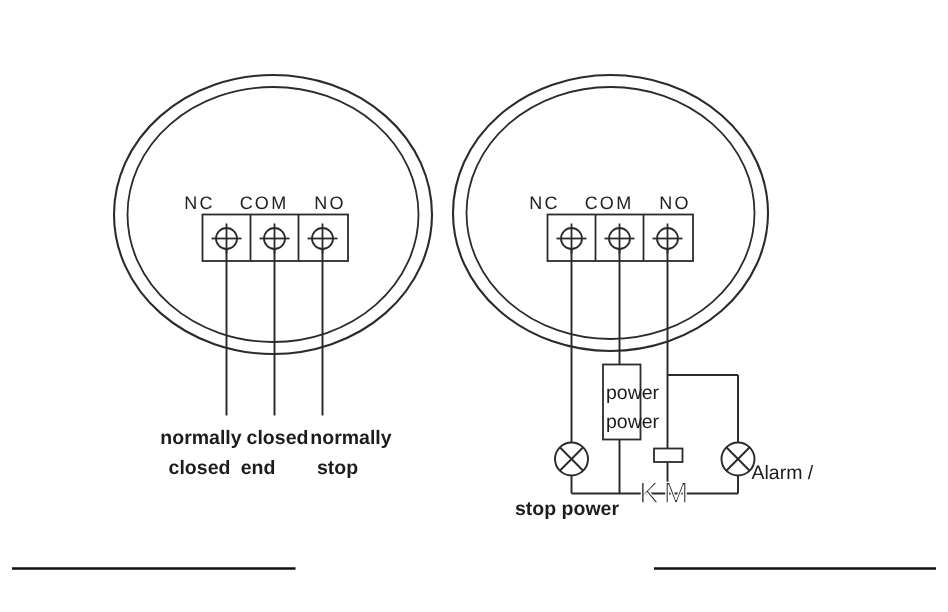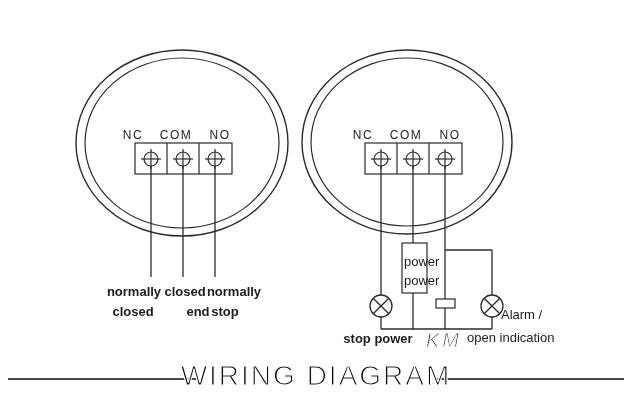--- a/index.html
+++ b/index.html
@@ -32,28 +32,27 @@
     left:316px;top:360px;
     transform:translateX(-50%);
     font-size:28px;
     letter-spacing:2px;
     color:#111111;
     -webkit-text-stroke:1.1px #ffffff;
     white-space:nowrap;
   }
   .km{
     position:absolute;
-    left:444px;top:329px;
+    left:444px;top:318px;
     transform:translateX(-50%);
     font-size:20px;
     letter-spacing:3px;
     color:#2a2a2a;
     -webkit-text-stroke:0.9px #ffffff;
     white-space:nowrap;
-    font-style:italic;
   }
 </style>
 </head>
 <body>
 
 <div class="stage">
 
   <svg width="632" height="408" viewBox="0 0 632 408" fill="none" stroke="#2b2b2b" stroke-width="1.2">
 
     <ellipse cx="182" cy="143" rx="106" ry="93" stroke-width="1.4"></ellipse>
@@ -135,30 +134,28 @@
     <line x1="436" y1="379" x2="624" y2="379" stroke="#111111" stroke-width="1.6"></line>
   </svg>
 
   <span class="term" style="left:133px;top:128px">NC</span>
   <span class="term" style="left:176px;top:128px">COM</span>
   <span class="term" style="left:220px;top:128px">NO</span>
 
   <span class="lbl centered" style="left:134px;top:285px">normally</span>
   <span class="lbl centered" style="left:133px;top:305px">closed</span>
   <span class="lbl centered" style="left:185px;top:285px">closed</span>
-  <span class="lbl centered" style="left:198px;top:305px">end</span>
+  <span class="lbl centered" style="left:172px;top:305px">end</span>
   <span class="lbl centered" style="left:234px;top:285px">normally</span>
   <span class="lbl centered" style="left:225px;top:305px">stop</span>
 
   <span class="term" style="left:363px;top:128px">NC</span>
   <span class="term" style="left:406px;top:128px">COM</span>
   <span class="term" style="left:450px;top:128px">NO</span>
 
   <span class="lbl" style="left:404px;top:255px">power</span>
   <span class="lbl" style="left:404px;top:274px">power</span>
   <span class="lbl centered" style="left:378px;top:332px">stop power</span>
   <span class="km">KM</span>
   <span class="lbl" style="left:501px;top:308px">Alarm /</span>
-  <span class="lbl" style="left:467px;top:331px">open indication</span>
 
-  <span class="page-title">WIRING DIAGRAM</span>
 
 </div>
 
 </body></html>

